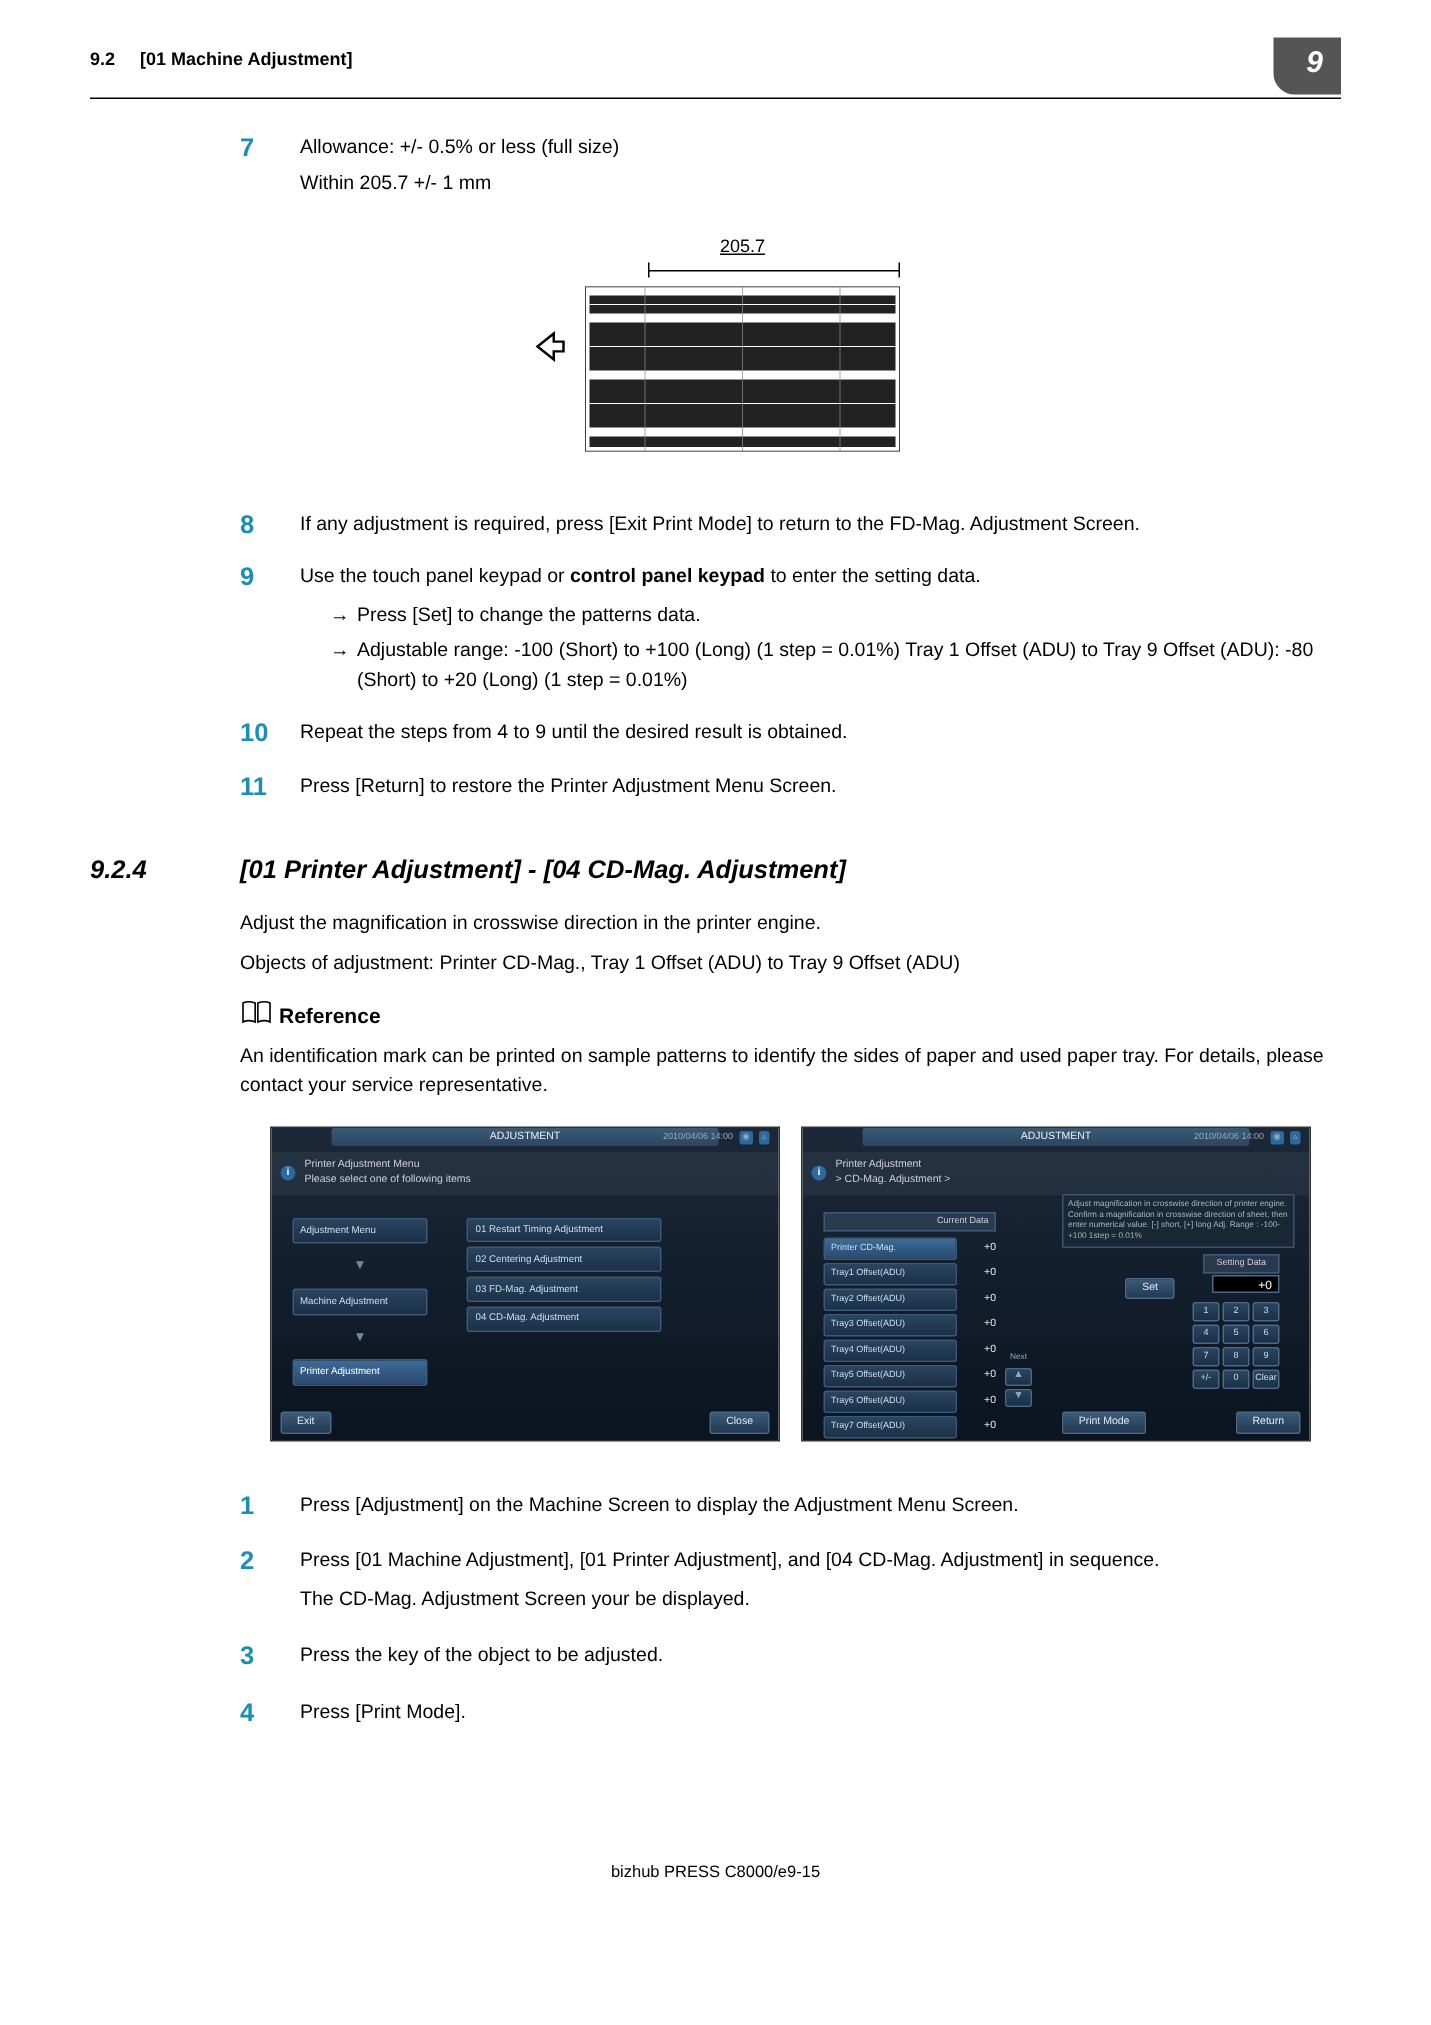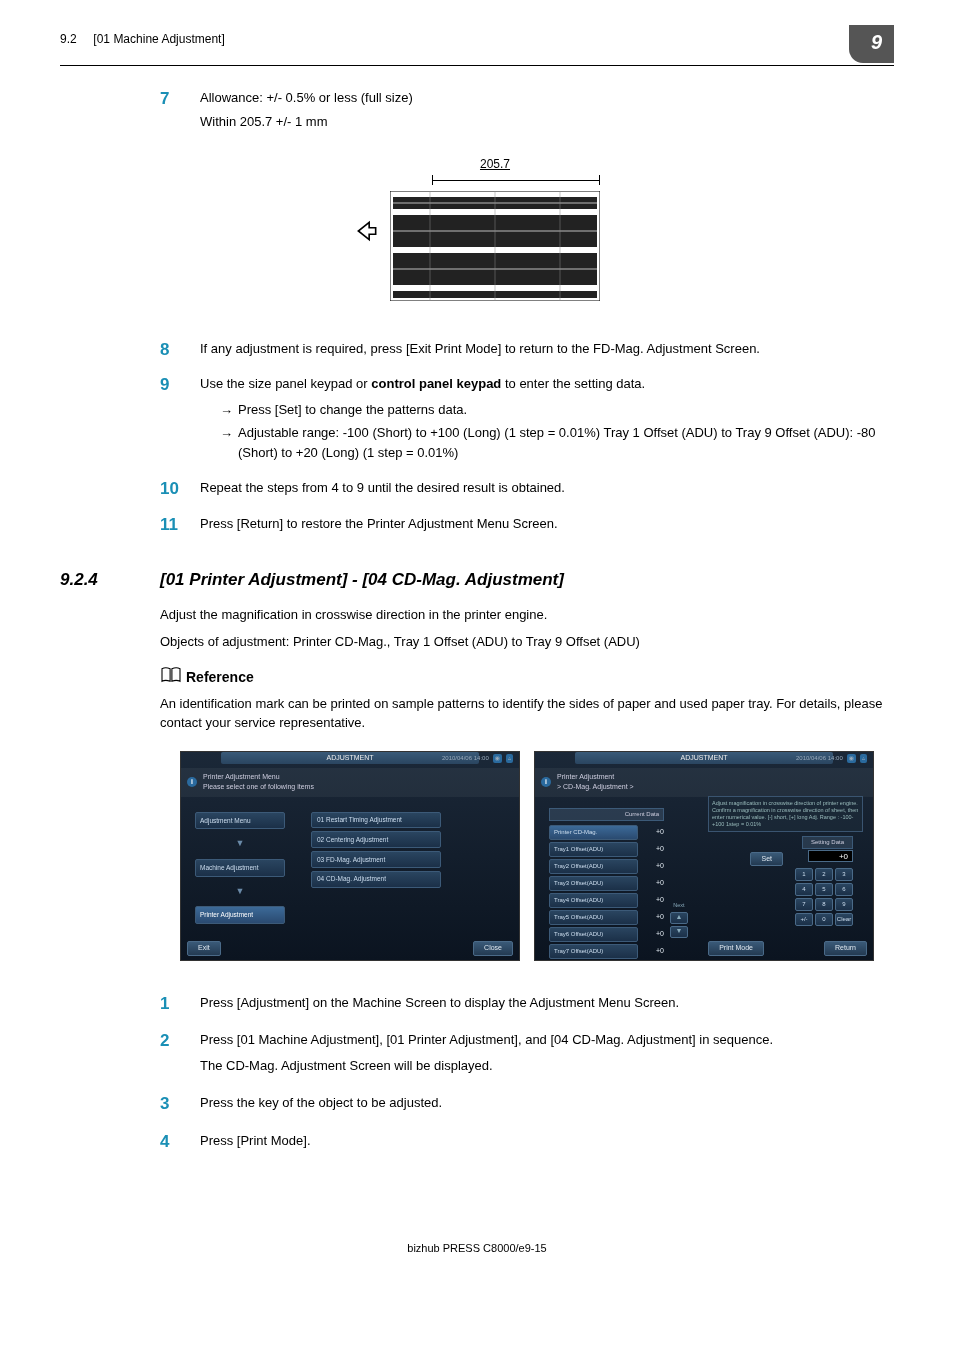--- a/index.html
+++ b/index.html
@@ -15,21 +15,21 @@
     .header-row {
       display: flex;
       justify-content: space-between;
       align-items: flex-start;
       border-bottom: 1px solid #000;
       padding-bottom: 2px;
       margin-bottom: 20px;
     }
     .header-left {
       font-size: 12px;
-      font-weight: normal;
+      font-weight: bold;
     }
     .header-right-badge {
       background: #555;
       color: #fff;
       font-size: 20px;
       font-weight: bold;
       font-style: italic;
       padding: 2px 12px 6px 22px;
       border-radius: 0 0 0 14px;
       margin-top: -5px;
@@ -278,21 +278,21 @@
   <div class="step-num">8</div>
   <div class="step-body">
       <p>If any adjustment is required, press [Exit Print Mode] to return to the FD-Mag. Adjustment Screen.</p>
     </div>
 </div>
 
 <div class="step-row" style="margin-top:10px">
   <div class="step-num">9</div>
   <div class="step-body">
     <p>
-      <span>Use the size panel keypad or </span><b>control panel keypad</b><span> to enter the setting data.</span>
+      <span>Use the touch panel keypad or </span><b>control panel keypad</b><span> to enter the setting data.</span>
     </p>
     <ul class="bullet-list">
       <li>Press [Set] to change the patterns data.</li>
       <li>Adjustable range: -100 (Short) to +100 (Long) (1 step = 0.01%) Tray 1 Offset (ADU) to Tray 9 Offset (ADU): -80 (Short) to +20 (Long) (1 step = 0.01%)</li>
     </ul>
   </div>
 </div>
 
 <div class="step-row" style="margin-top:10px">
   <div class="step-num">10</div>
@@ -445,21 +445,21 @@
 <div class="step-row">
   <div class="step-num">1</div>
   <div class="step-body">
       <p>Press [Adjustment] on the Machine Screen to display the Adjustment Menu Screen.</p>
     </div>
 </div>
 <div class="step-row" style="margin-top:12px">
   <div class="step-num">2</div>
   <div class="step-body">
     <p>Press [01 Machine Adjustment], [01 Printer Adjustment], and [04 CD-Mag. Adjustment] in sequence.</p>
-    <p style="margin-top:6px">The CD-Mag. Adjustment Screen will be displayed.</p>
+    <p style="margin-top:6px">The CD-Mag. Adjustment Screen your be displayed.</p>
   </div>
 </div>
 <div class="step-row" style="margin-top:12px">
   <div class="step-num">3</div>
   <div class="step-body">
       <p>Press the key of the object to be adjusted.</p>
     </div>
 </div>
 <div class="step-row" style="margin-top:12px">
   <div class="step-num">4</div>

